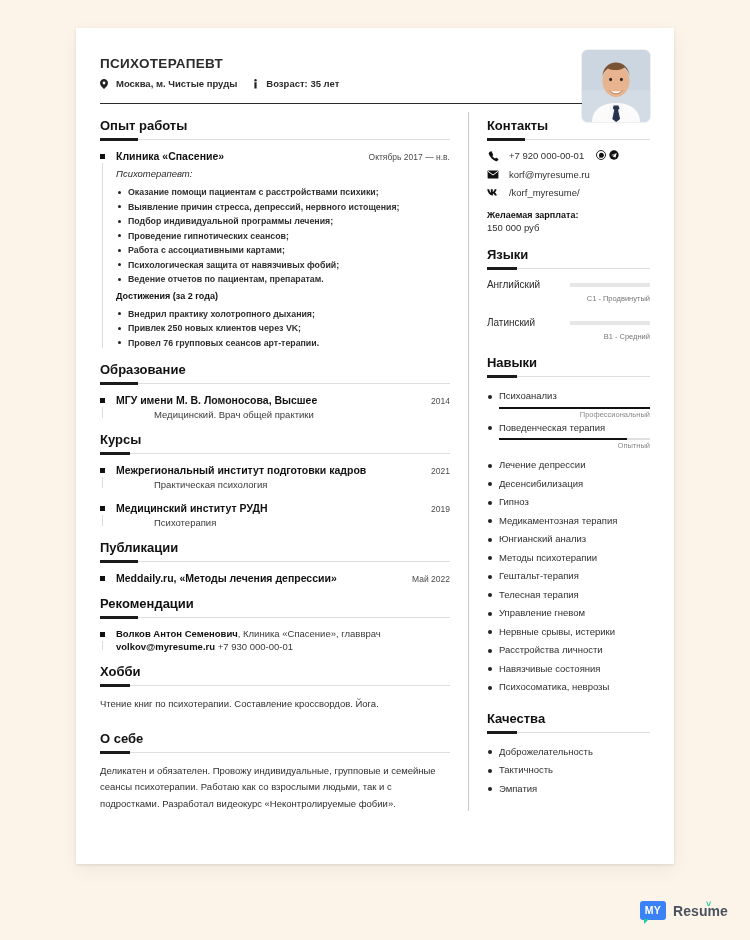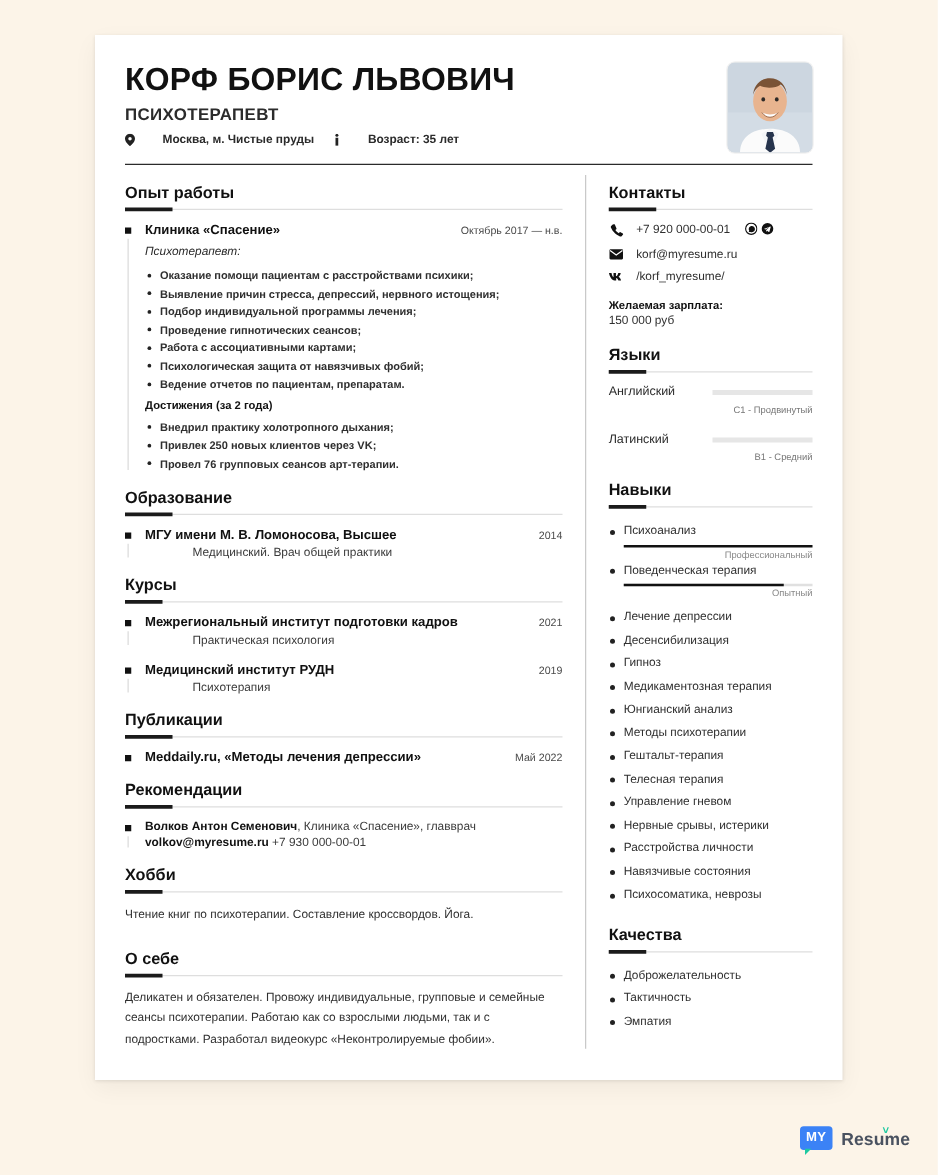--- a/index.html
+++ b/index.html
@@ -25,21 +25,21 @@
     line-height: 1.1; color: #111;
   }
   .job-title {
     font-size: 13.5px; font-weight: bold; letter-spacing: 0.3px;
     margin-top: 6px; color: #2b2b2b;
   }
   .meta-row {
     display: flex; align-items: center; gap: 16px;
     margin-top: 7px; font-size: 9.5px; font-weight: bold; color: #2b2b2b;
   }
-  .meta-item { display: flex; align-items: flex-end; gap: 22px; }
+  .meta-item { display: flex; align-items: flex-end; gap: 8px; }
   .meta-item svg { display: block; }
   .photo {
     position: absolute; right: 24px; top: 22px;
     width: 68px; height: 72px; border-radius: 6px;
     overflow: hidden; background: #d6dde4;
     box-shadow: 0 0 0 1px rgba(0,0,0,0.06);
   }
   .hr-head {
     margin: 14px 24px 0 24px; height: 1px; background: #2b2b2b;
   }
@@ -149,21 +149,20 @@
   .logo-word .tick {
     position: absolute; left: 33px; top: -4px; color: #1DC9A0; font-size: 9px;
   }
 </style>
 </head>
 <body>
 
 <div class="page">
 
   <div class="header">
-    <div class="name">КОРФ БОРИС ЛЬВОВИЧ</div>
     <div class="job-title">ПСИХОТЕРАПЕВТ</div>
     <div class="meta-row">
       <div class="meta-item">
         <span>
           <svg width="8" height="10" viewBox="0 0 8 10">
               <path d="M4 0C1.8 0 0 1.8 0 4c0 2.9 4 6 4 6s4-3.1 4-6c0-2.2-1.8-4-4-4zm0 5.4A1.4 1.4 0 114 2.6a1.4 1.4 0 010 2.8z" fill="#222"></path>
             </svg>
         </span>
         <span>Москва, м. Чистые пруды</span>
       </div>

